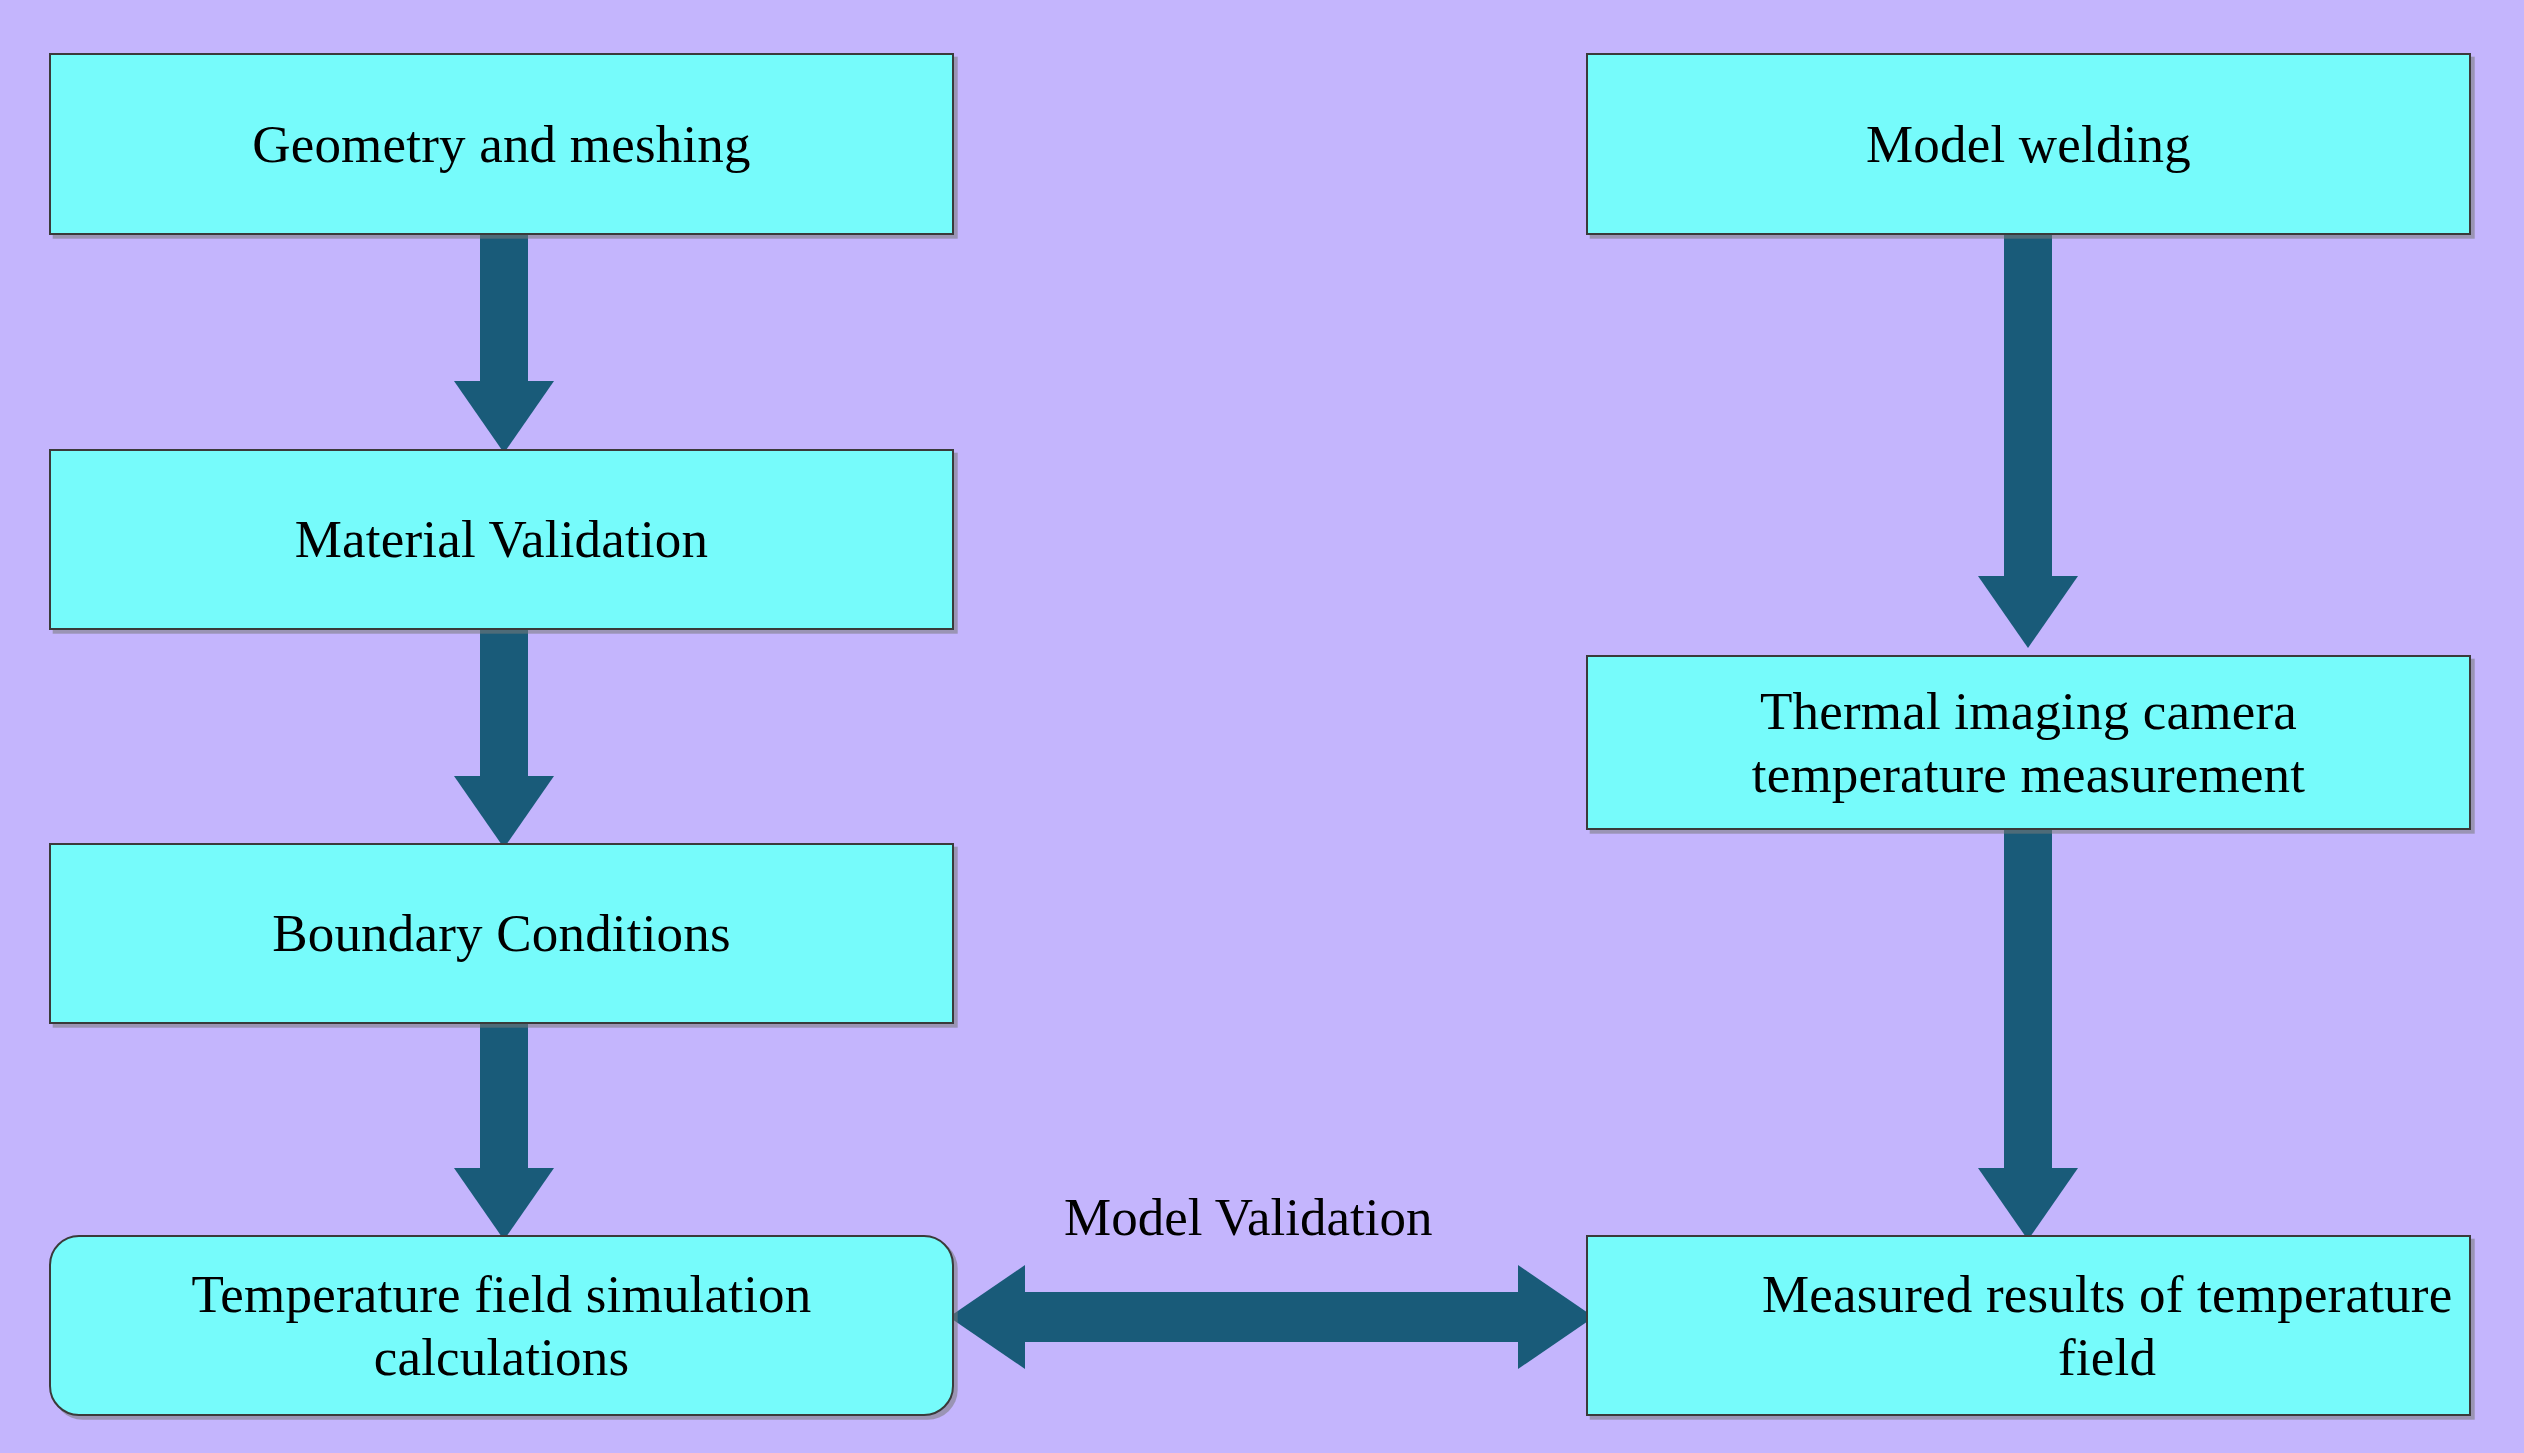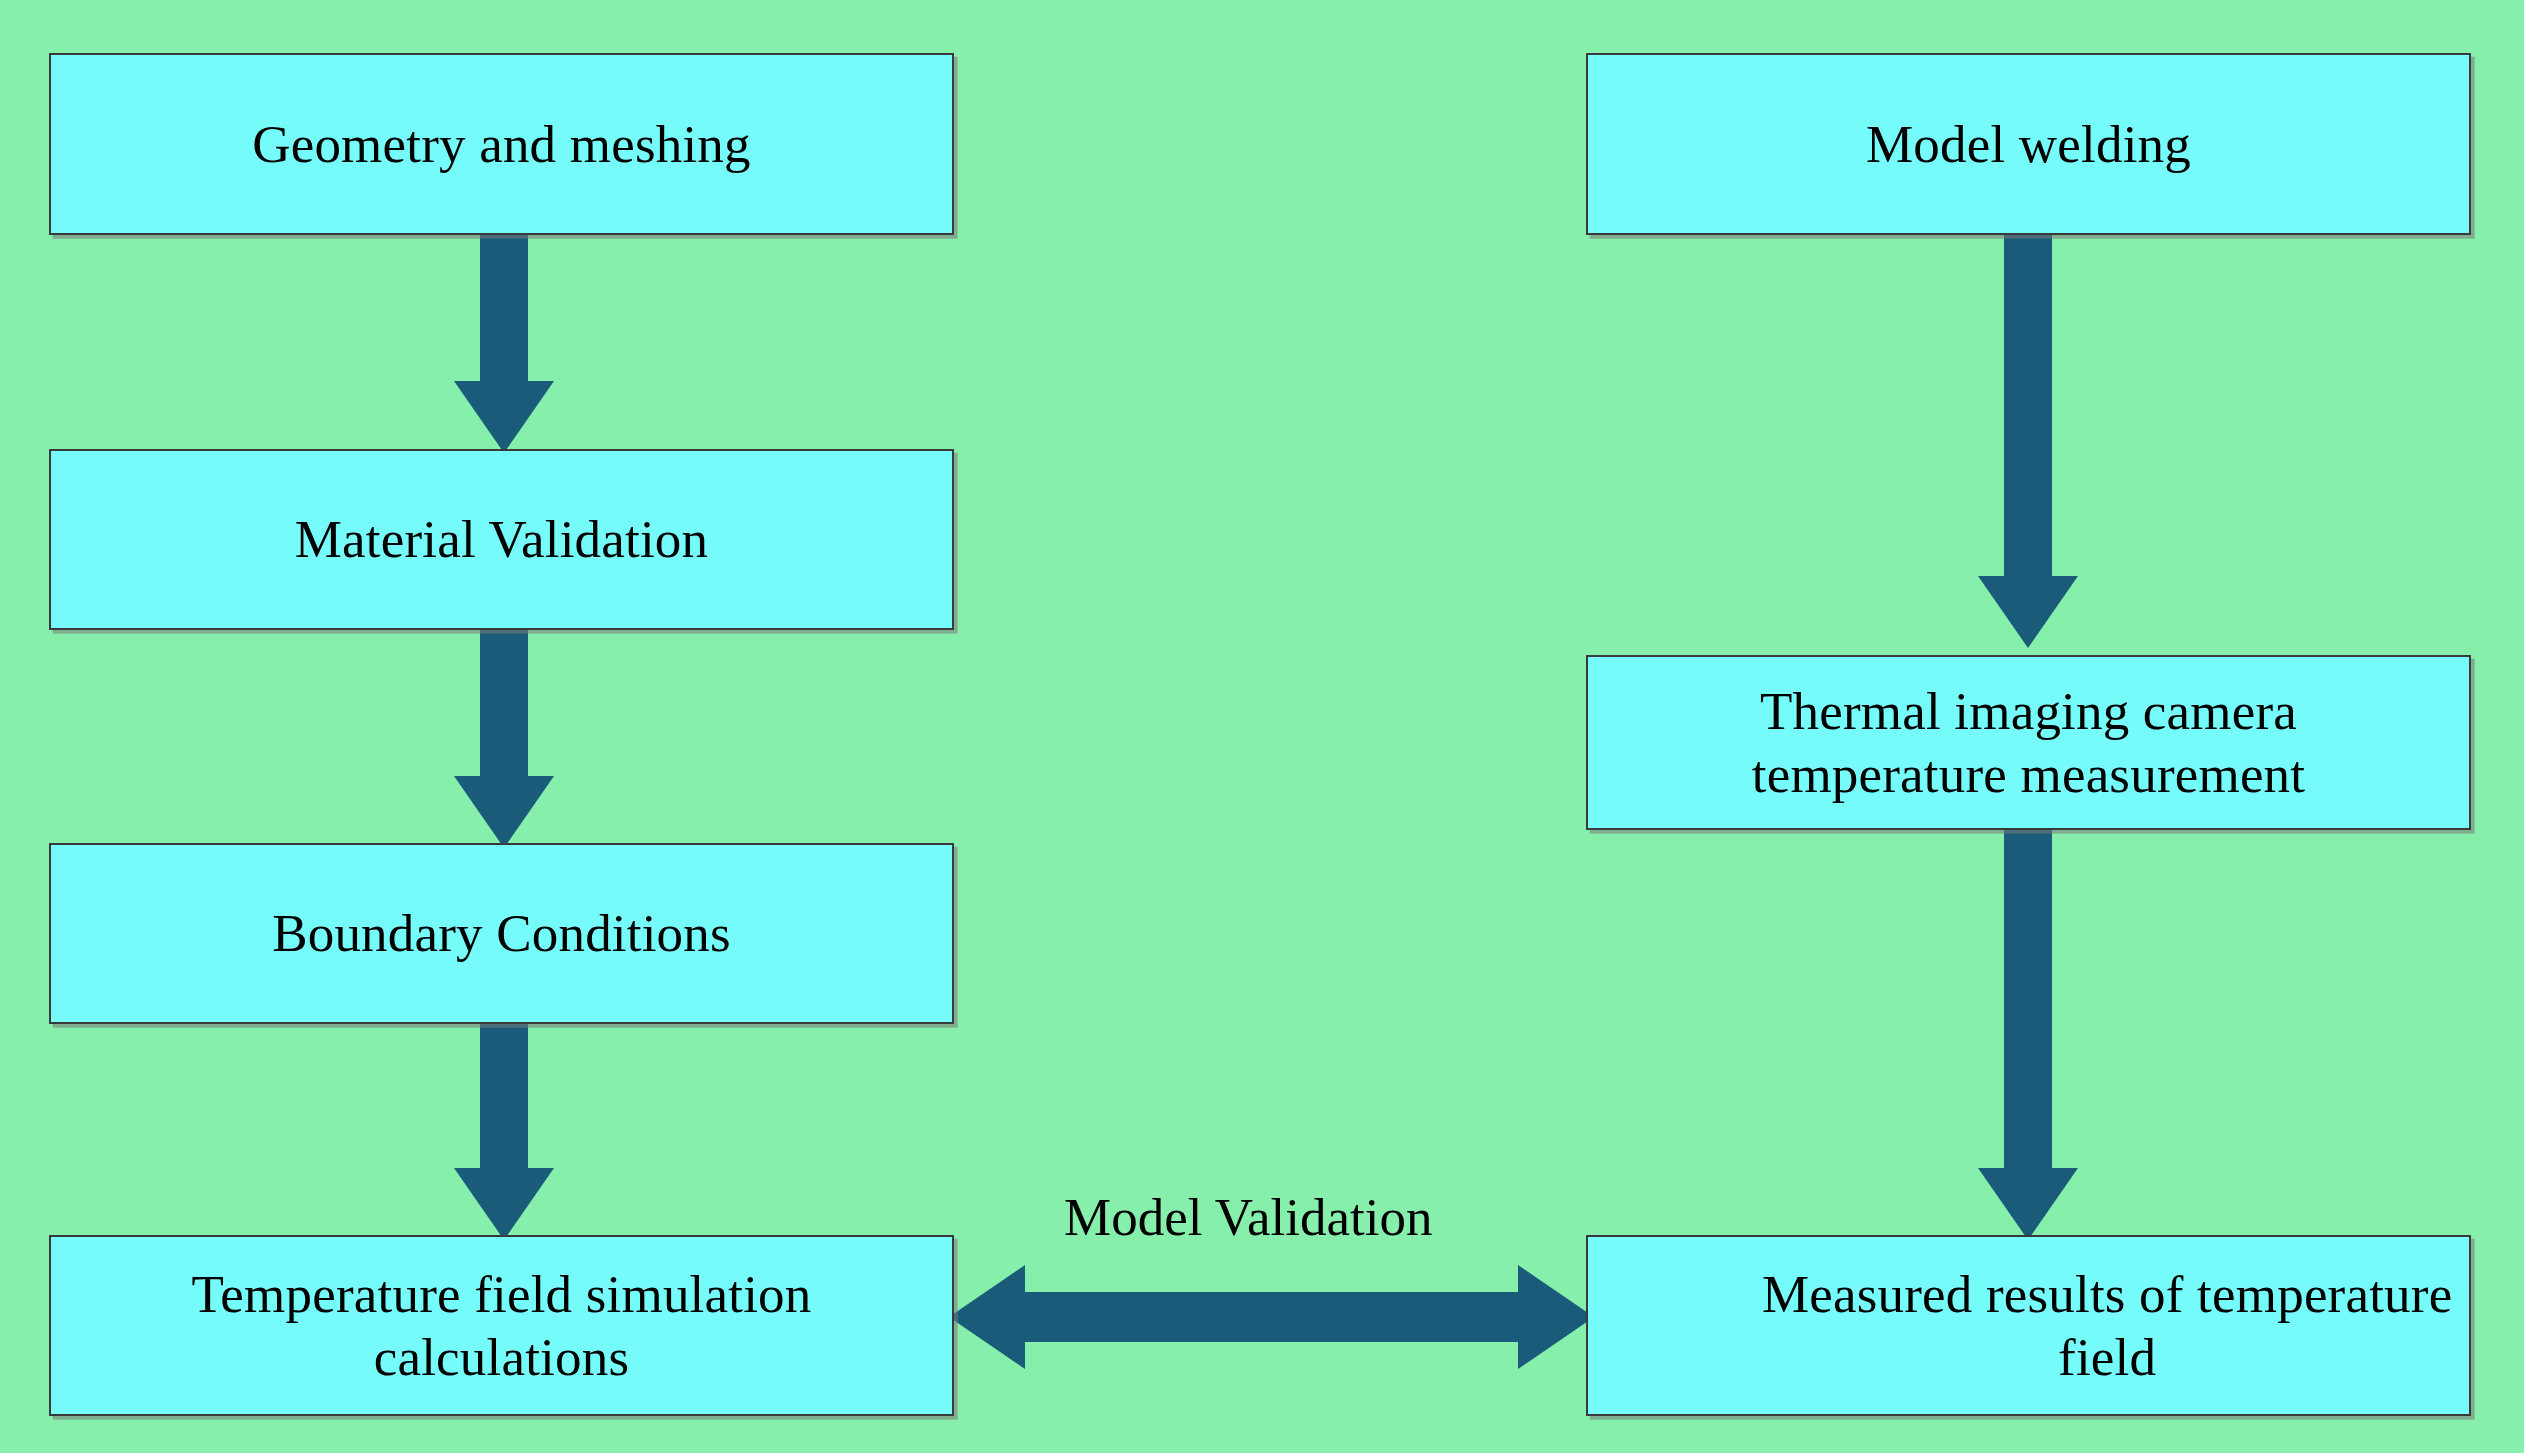--- a/index.html
+++ b/index.html
@@ -7,21 +7,21 @@
     padding: 0;
     background: #ffffff;
   }
   body {
     font-family: "Liberation Serif", "DejaVu Serif", serif;
   }
   #canvas {
     position: relative;
     width: 2525px;
     height: 1454px;
-    background: #86efac;
+    background: #c4b5fd;
     overflow: hidden;
   }
 
   
   .node {
     position: absolute;
     box-sizing: border-box;
     background: #76FBFB;
     border: 2.8px solid #3a3a3a;
     box-shadow: 3.7px 3.7px 0 0 rgba(120,120,120,0.55);
@@ -116,21 +116,21 @@
   </div>
 
   <div class="node" style="left:49px; top:449px; width:905px; height:181px;">
     <span class="label">Material Validation</span>
   </div>
 
   <div class="node" style="left:49px; top:843px; width:905px; height:181px;">
     <span class="label">Boundary Conditions</span>
   </div>
 
-  <div class="node" style="left:49px; top:1235px; width:905px; height:181px;">
+  <div class="node" style="left:49px; top:1235px; width:905px; height:181px;border-radius:30px;">
     <span class="label">Temperature field simulation
 calculations</span>
   </div>
 
   <div class="node" style="left:1586px; top:53px; width:885px; height:182px;">
     <span class="label">Model welding</span>
   </div>
 
   <div class="node" style="left:1586px; top:643px; width:885px; height:175px;margin-top:12px;">
     <span class="label">Thermal imaging camera

